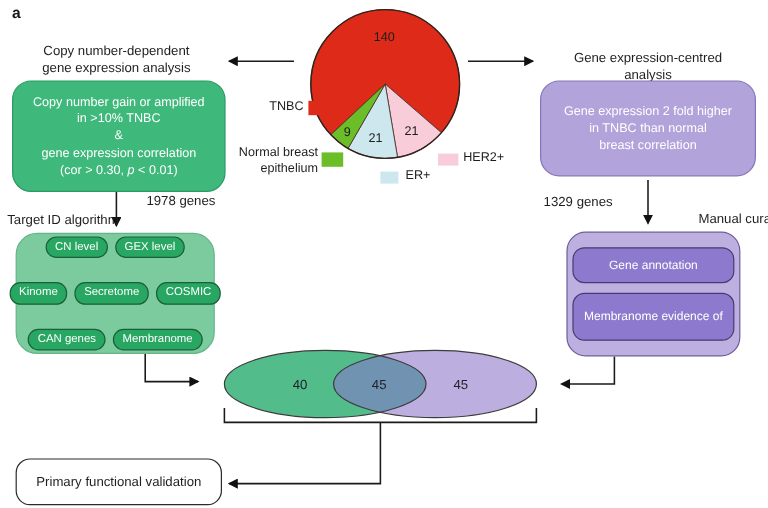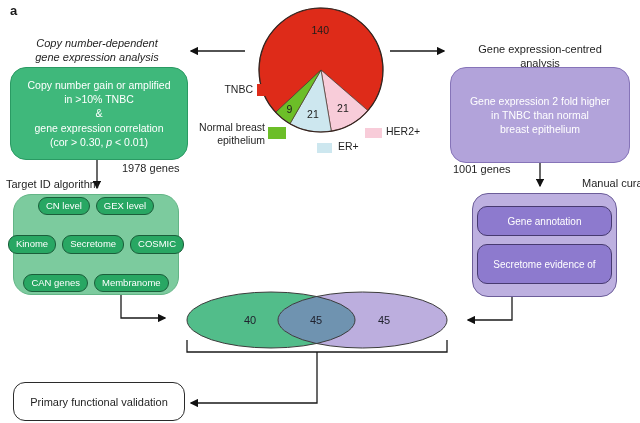--- a/index.html
+++ b/index.html
@@ -89,21 +89,21 @@
         <ellipse fill="none" stroke="#3c3c3c" stroke-width="1" cx="271" cy="320" rx="84" ry="28"></ellipse>
         <ellipse fill="none" stroke="#3c3c3c" stroke-width="1" cx="362.5" cy="320" rx="84.5" ry="28"></ellipse>
         <text x="250" y="324" text-anchor="middle" font-size="11" fill="#20222e">40</text>
         <text x="316" y="324" text-anchor="middle" font-size="11" fill="#20222e">45</text>
         <text x="384" y="324" text-anchor="middle" font-size="11" fill="#20222e">45</text>
       </g>
   </svg>
 
   <div class="abs fig-label" style="left:10px;top:3px;">a</div>
 
-  <div class="abs title" style="left:22px;top:36px;width:150px;font-style:italic;">
+  <div class="abs title" style="left:22px;top:36px;width:150px;">
     <div>Copy number-dependent</div>
     <div>gene expression analysis</div>
   </div>
 
   <div class="abs mainbox green-main" style="left:10px;top:67px;width:178px;height:93px;">
     <div>Copy number gain or amplified</div>
     <div>in &gt;10% TNBC</div>
     <div>&amp;</div>
     <div>gene expression correlation</div>
     <div><span>(cor &gt; 0.30, </span><span class="italic">p</span><span> &lt; 0.01)</span></div>
@@ -141,31 +141,31 @@
   <div class="abs legend-label" style="left:338px;top:140px;">ER+</div>
 
   <div class="swatch" style="left: 365px; top: 128px; width: 17px; height: 10px; background: rgb(248, 204, 217);"></div>
   <div class="abs legend-label" style="left:386px;top:125px;">HER2+</div>
 
   <div class="abs title" style="left:465px;top:42px;width:150px;">
     <div>Gene expression-centred</div>
     <div>analysis</div>
   </div>
 
-  <div class="abs mainbox purple-main" style="left:450px;top:67px;width:180px;height:96px;">
+  <div class="abs mainbox purple-main" style="left:450px;top:67px;width:180px;height:80px;">
     <div>Gene expression 2 fold higher</div>
     <div>in TNBC than normal</div>
-    <div>breast epithelium</div>
+    <div>breast correlation</div>
   </div>
 
-  <div class="abs count-label" style="left:453px;top:163px;">1001 genes</div>
+  <div class="abs count-label" style="left:453px;top:163px;">1329 genes</div>
   <div class="abs count-label" style="left:582px;top:177px;">Manual curation</div>
 
   <div class="abs container-purple" style="left:472px;top:193px;width:145px;height:104px;">
     <div class="pbox" style="height:30px;">Gene annotation</div>
     <div class="pbox" style="height:40px;">
-      <div>Secretome evidence of</div>
+      <div>Membranome evidence of</div>
     </div>
   </div>
 
   <div class="abs white-box" style="left:13px;top:382px;width:170px;height:37px;">Primary functional validation</div>
 
 </div>
 
 </body></html>

